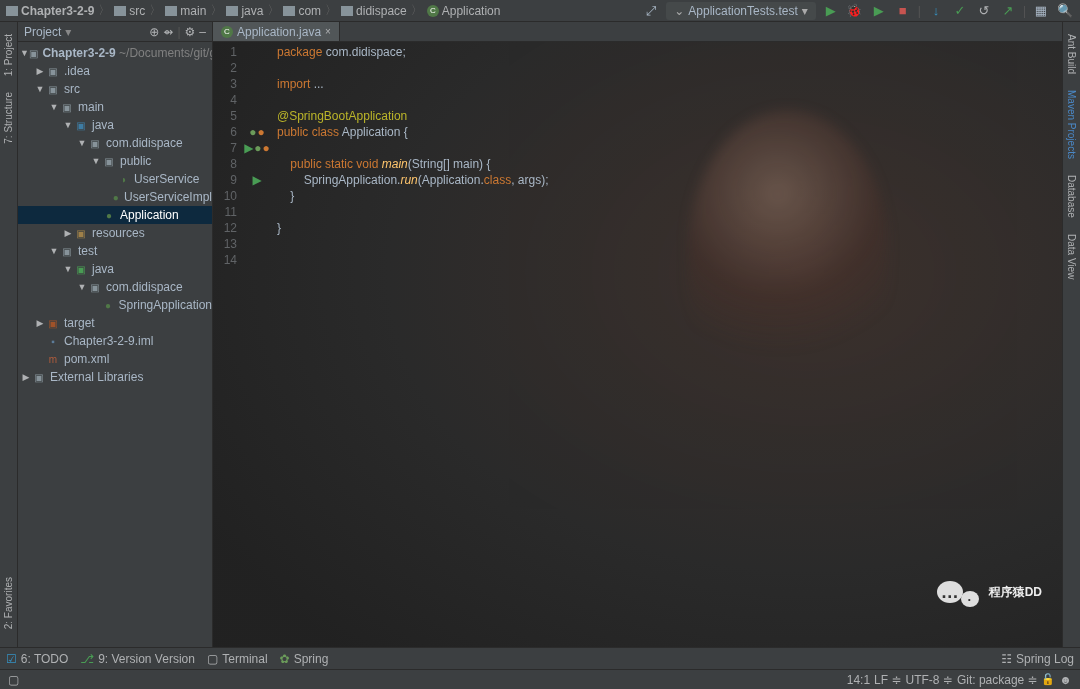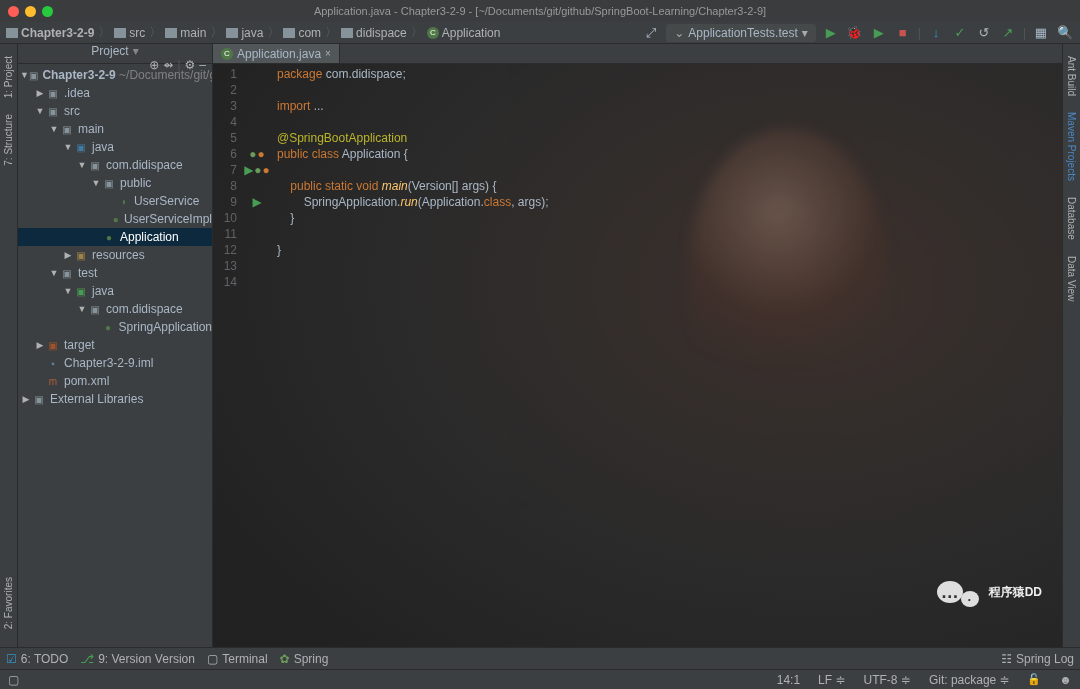--- a/index.html
+++ b/index.html
@@ -30,21 +30,21 @@
 
 .main-area { flex: 1; display: flex; overflow: hidden; }
 
 .left-sidebar { width: 18px; background: #3c3f41; border-right: 1px solid #2b2b2b; display: flex; flex-direction: column; align-items: center; padding-top: 6px; gap: 4px; }
 .sidebar-tab-v { writing-mode: vertical-lr; transform: rotate(180deg); font-size: 10px; padding: 6px 2px; cursor: pointer; color: #afb1b3; }
 
 .right-sidebar { width: 18px; background: #3c3f41; border-left: 1px solid #2b2b2b; display: flex; flex-direction: column; align-items: center; padding-top: 6px; gap: 4px; }
 .sidebar-tab-r { writing-mode: vertical-lr; font-size: 10px; padding: 6px 2px; cursor: pointer; color: #afb1b3; }
 
 .project-panel { width: 195px; background: #3c3f41; border-right: 1px solid #2b2b2b; display: flex; flex-direction: column; }
-.panel-header { height: 20px; display: flex; align-items: center; padding: 0 6px; background: #3c3f41; border-bottom: 1px solid #2b2b2b; font-size: 11px; flex-direction: column; }
+.panel-header { height: 20px; display: flex; align-items: center; padding: 0 6px; background: #3c3f41; border-bottom: 1px solid #2b2b2b; font-size: 11px; }
 .panel-header-title { display: flex; align-items: center; gap: 4px; }
 .panel-header-actions { margin-left: auto; display: flex; gap: 4px; }
 .panel-action { cursor: pointer; color: #afb1b3; font-size: 12px; }
 
 .tree { flex: 1; padding: 2px 0; overflow: auto; font-size: 11px; }
 .tree-node { display: flex; align-items: center; height: 18px; cursor: pointer; white-space: nowrap; }
 .tree-node.selected { background: #0d293e; color: #fff; }
 .tree-arrow { width: 12px; text-align: center; font-size: 9px; color: #afb1b3; }
 .tree-icon { width: 14px; height: 14px; margin-right: 4px; display: inline-flex; align-items: center; justify-content: center; font-size: 10px; }
 .fld { color: #87939a; }
@@ -75,44 +75,36 @@
 .kw { color: #cc7832; }
 .ann { color: #bbb529; }
 .fn { color: #ffc66d; font-style: italic;}
 .cls { color: #a9b7c6; }
 .static-call { font-style: italic; }
 
 .bottom-bar { height: 22px; background: #3c3f41; border-top: 1px solid #2b2b2b; display: flex; align-items: center; padding: 0 6px; gap: 12px; font-size: 11px; }
 .bottom-item { display: flex; align-items: center; gap: 4px; cursor: pointer; color: #afb1b3; }
 
 .status-bar { height: 20px; background: #3c3f41; border-top: 1px solid #2b2b2b; display: flex; align-items: center; padding: 0 8px; font-size: 11px; color: #afb1b3; }
-.status-right { margin-left: auto; display: flex; gap: 18px; }
+.status-right { margin-left: auto; display: flex; gap: 4px; }
 .status-item { cursor: pointer; }
 .lock-icon { font-size: 11px; }
 
 .watermark { position: absolute; right: 20px; bottom: 40px; z-index: 5; color: #fff; font-size: 26px; font-weight: bold; display: flex; align-items: center; gap: 8px; opacity: 0.92; }
 .watermark-icon { width: 44px; height: 30px; position: relative; }
 .wi-big{position:absolute;left:0;top:4px;width:26px;height:22px;background:#eee;border-radius:50%;display:flex;align-items:center;justify-content:center;color:#333;font-size:18px;}
 .wi-sm{position:absolute;right:2px;bottom:0;width:18px;height:16px;background:#eee;border-radius:50%;display:flex;align-items:center;justify-content:center;color:#333;font-size:13px;}
 
 .dull { color: #808080; }
 </style>
 </head>
 <body>
 
 <div class="window">
 
-  <div class="titlebar">
-    <div class="traffic-lights">
-      <div class="traffic-light tl-close"></div>
-      <div class="traffic-light tl-min"></div>
-      <div class="traffic-light tl-max"></div>
-    </div>
-    <span class="titlebar-text">Application.java - Chapter3-2-9 - [~/Documents/git/github/SpringBoot-Learning/Chapter3-2-9]</span>
-  </div>
 
   <div class="breadcrumb-bar">
     <span class="breadcrumb-item">
         <span class="folder-icon"></span>
         <b>Chapter3-2-9</b>
       </span>
     <span class="bc-sep">〉</span>
     <span class="breadcrumb-item">
         <span class="folder-icon"></span>
         <span>src</span>
@@ -335,21 +327,21 @@
             <div></div>
             <div></div>
         </div>
         <div class="code"><span class="kw">package</span><span> com.didispace;</span>
 
 <span class="kw">import</span><span> ...</span>
 
 <span class="ann">@SpringBootApplication</span>
 <span class="kw">public class </span><span class="cls">Application</span><span> {</span>
 
-<span class="kw">    public static void </span><span class="fn">main</span><span>(Version[] args) {</span>
+<span class="kw">    public static void </span><span class="fn">main</span><span>(String[] main) {</span>
 <span>        SpringApplication.</span><span class="fn static-call">run</span><span>(Application.</span><span class="kw">class</span><span>, args);</span>
 <span>    }</span>
 
 <span>}</span>
 </div>
       </div>
       <div class="watermark">
         <div class="watermark-icon">
             <div class="wi-big">…</div>
             <div class="wi-sm">·</div>

